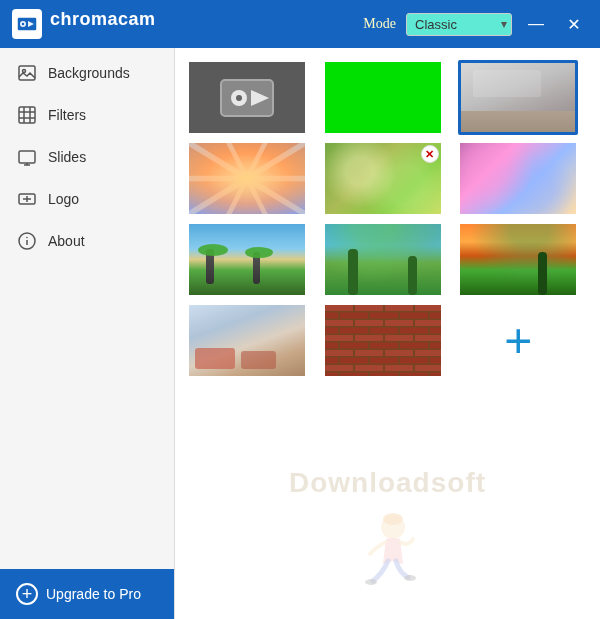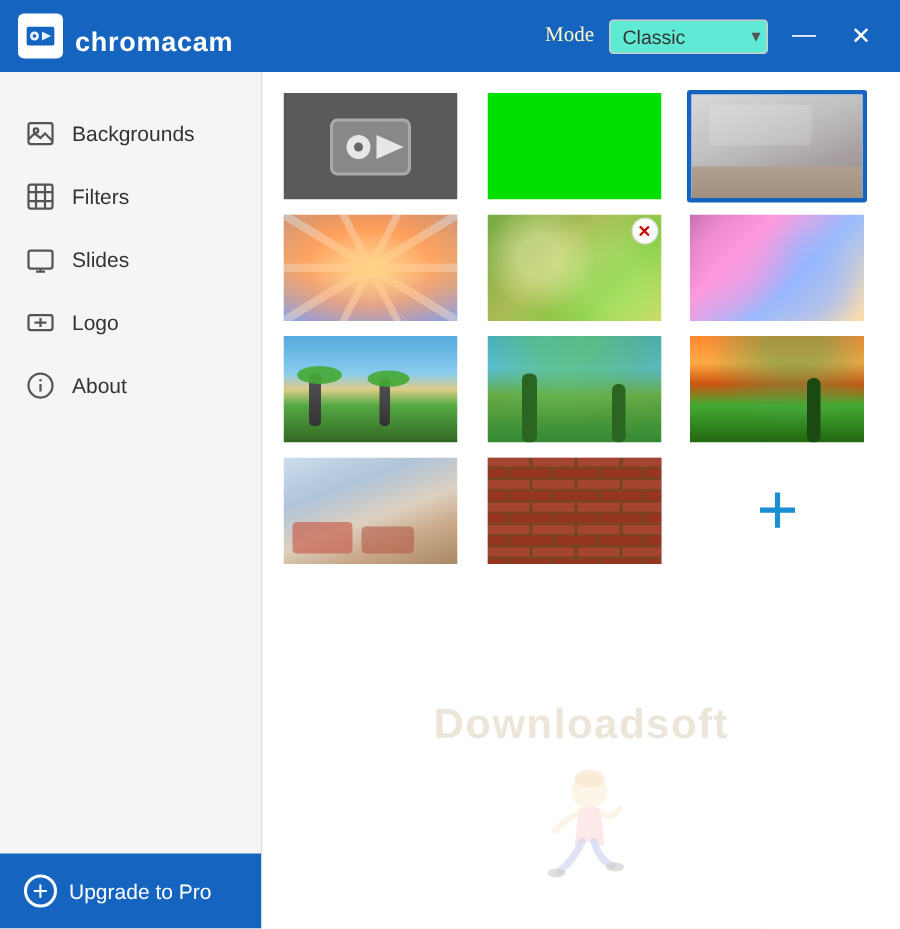--- a/index.html
+++ b/index.html
@@ -15,21 +15,21 @@
     .title-bar {
       background: #1565c0;
       height: 48px;
       display: flex;
       align-items: center;
       padding: 0 12px;
       position: relative;
     }
     .title-bar-logo {
       display: flex;
-      align-items: flex-end;
+      align-items: flex-start;
       gap: 8px;
     }
     .logo-icon {
       width: 30px;
       height: 30px;
       background: white;
       border-radius: 4px;
       display: flex;
       align-items: center;
       justify-content: center;
@@ -104,21 +104,21 @@
     .sidebar {
       width: 175px;
       background: #f5f5f5;
       display: flex;
       flex-direction: column;
       border-right: 1px solid #ddd;
       flex-shrink: 0;
     }
     .sidebar-menu {
       flex: 1;
-      padding: 20px 0;
+      padding: 4px 0;
     }
     .sidebar-item {
       display: flex;
       align-items: center;
       gap: 10px;
       padding: 10px 16px;
       cursor: pointer;
       color: #333;
       font-size: 14px;
       border-radius: 0;

